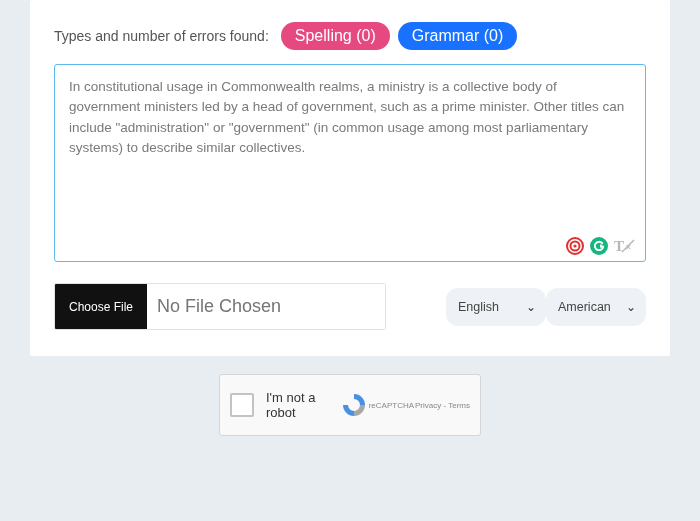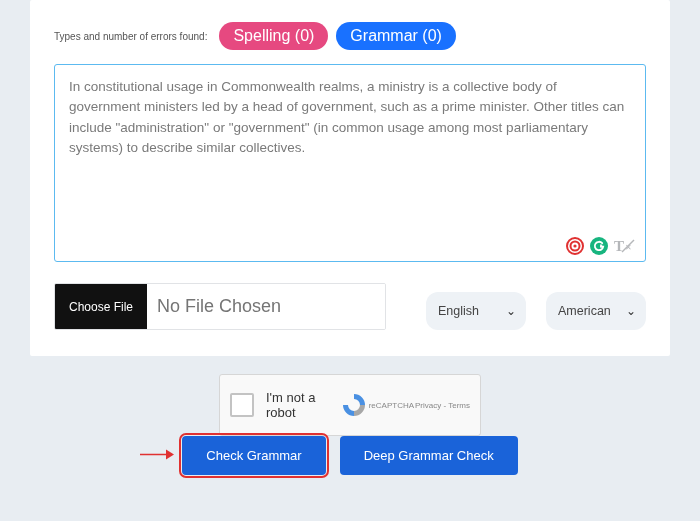--- a/index.html
+++ b/index.html
@@ -19,21 +19,21 @@
   }
   .header-row {
     display: flex;
     align-items: center;
     gap: 8px;
     margin-bottom: 14px;
     flex-wrap: wrap;
   }
   .header-label {
     color: #555;
-    font-size: 10px;
+    font-size: 14px;
     margin-right: 4px;
   }
   .badge {
     color: #fff;
     border-radius: 999px;
     padding: 5px 14px;
     font-size: 16px;
     font-weight: 500;
   }
   .badge-pink { background: #e64980; }
@@ -57,23 +57,23 @@
     position: absolute;
     right: 10px;
     bottom: 10px;
     display: flex;
     gap: 6px;
     align-items: center;
   }
   .ta-icons svg { display: block; }
   .controls-row {
     display: flex;
-    gap: 20px;
+    gap: 0;
     margin-top: 18px;
-    align-items: flex-end;
+    align-items: center;
   }
   .file-group {
     display: flex;
     border: 1px solid #e1e3e6;
     border-radius: 2px;
     overflow: hidden;
     flex: 0 0 332px;
   }
   .choose-btn {
     background: #111;
@@ -116,21 +116,21 @@
     right: 10px;
     pointer-events: none;
     font-size: 12px;
     color: #333;
   }
   .below {
     display: flex;
     flex-direction: column;
     align-items: center;
     margin-top: 18px;
-    gap: 0;
+    gap: 8px;
   }
   .recaptcha {
     width: 262px;
     height: 62px;
     background: #f9f9f9;
     border: 1px solid #d6d6d6;
     border-radius: 3px;
     display: flex;
     align-items: center;
     padding: 0 10px;
@@ -247,23 +247,13 @@
       <svg width="28" height="28" viewBox="0 0 28 28">
         <path d="M14 3 A11 11 0 0 1 25 14 L20 14 A6 6 0 0 0 14 8 Z" fill="#4a90e2"></path>
         <path d="M25 14 A11 11 0 0 1 14 25 L14 20 A6 6 0 0 0 20 14 Z" fill="#a7a7a7"></path>
         <path d="M14 25 A11 11 0 0 1 3 14 L8 14 A6 6 0 0 0 14 20 Z" fill="#4a90e2"></path>
       </svg>
       <span>reCAPTCHA</span>
       <span>Privacy - Terms</span>
     </div>
   </div>
 
-  <div class="btn-row">
-    <span class="arrow">
-      <svg width="40" height="16" viewBox="0 0 40 16">
-          <line x1="2" y1="8" x2="34" y2="8" stroke="#e03131" stroke-width="1.6"></line>
-          <path d="M28 3 L36 8 L28 13 Z" fill="#e03131"></path>
-        </svg>
-    </span>
-    <button class="btn highlight">Check Grammar</button>
-    <button class="btn">Deep Grammar Check</button>
-  </div>
 </div>
 
 </body></html>

